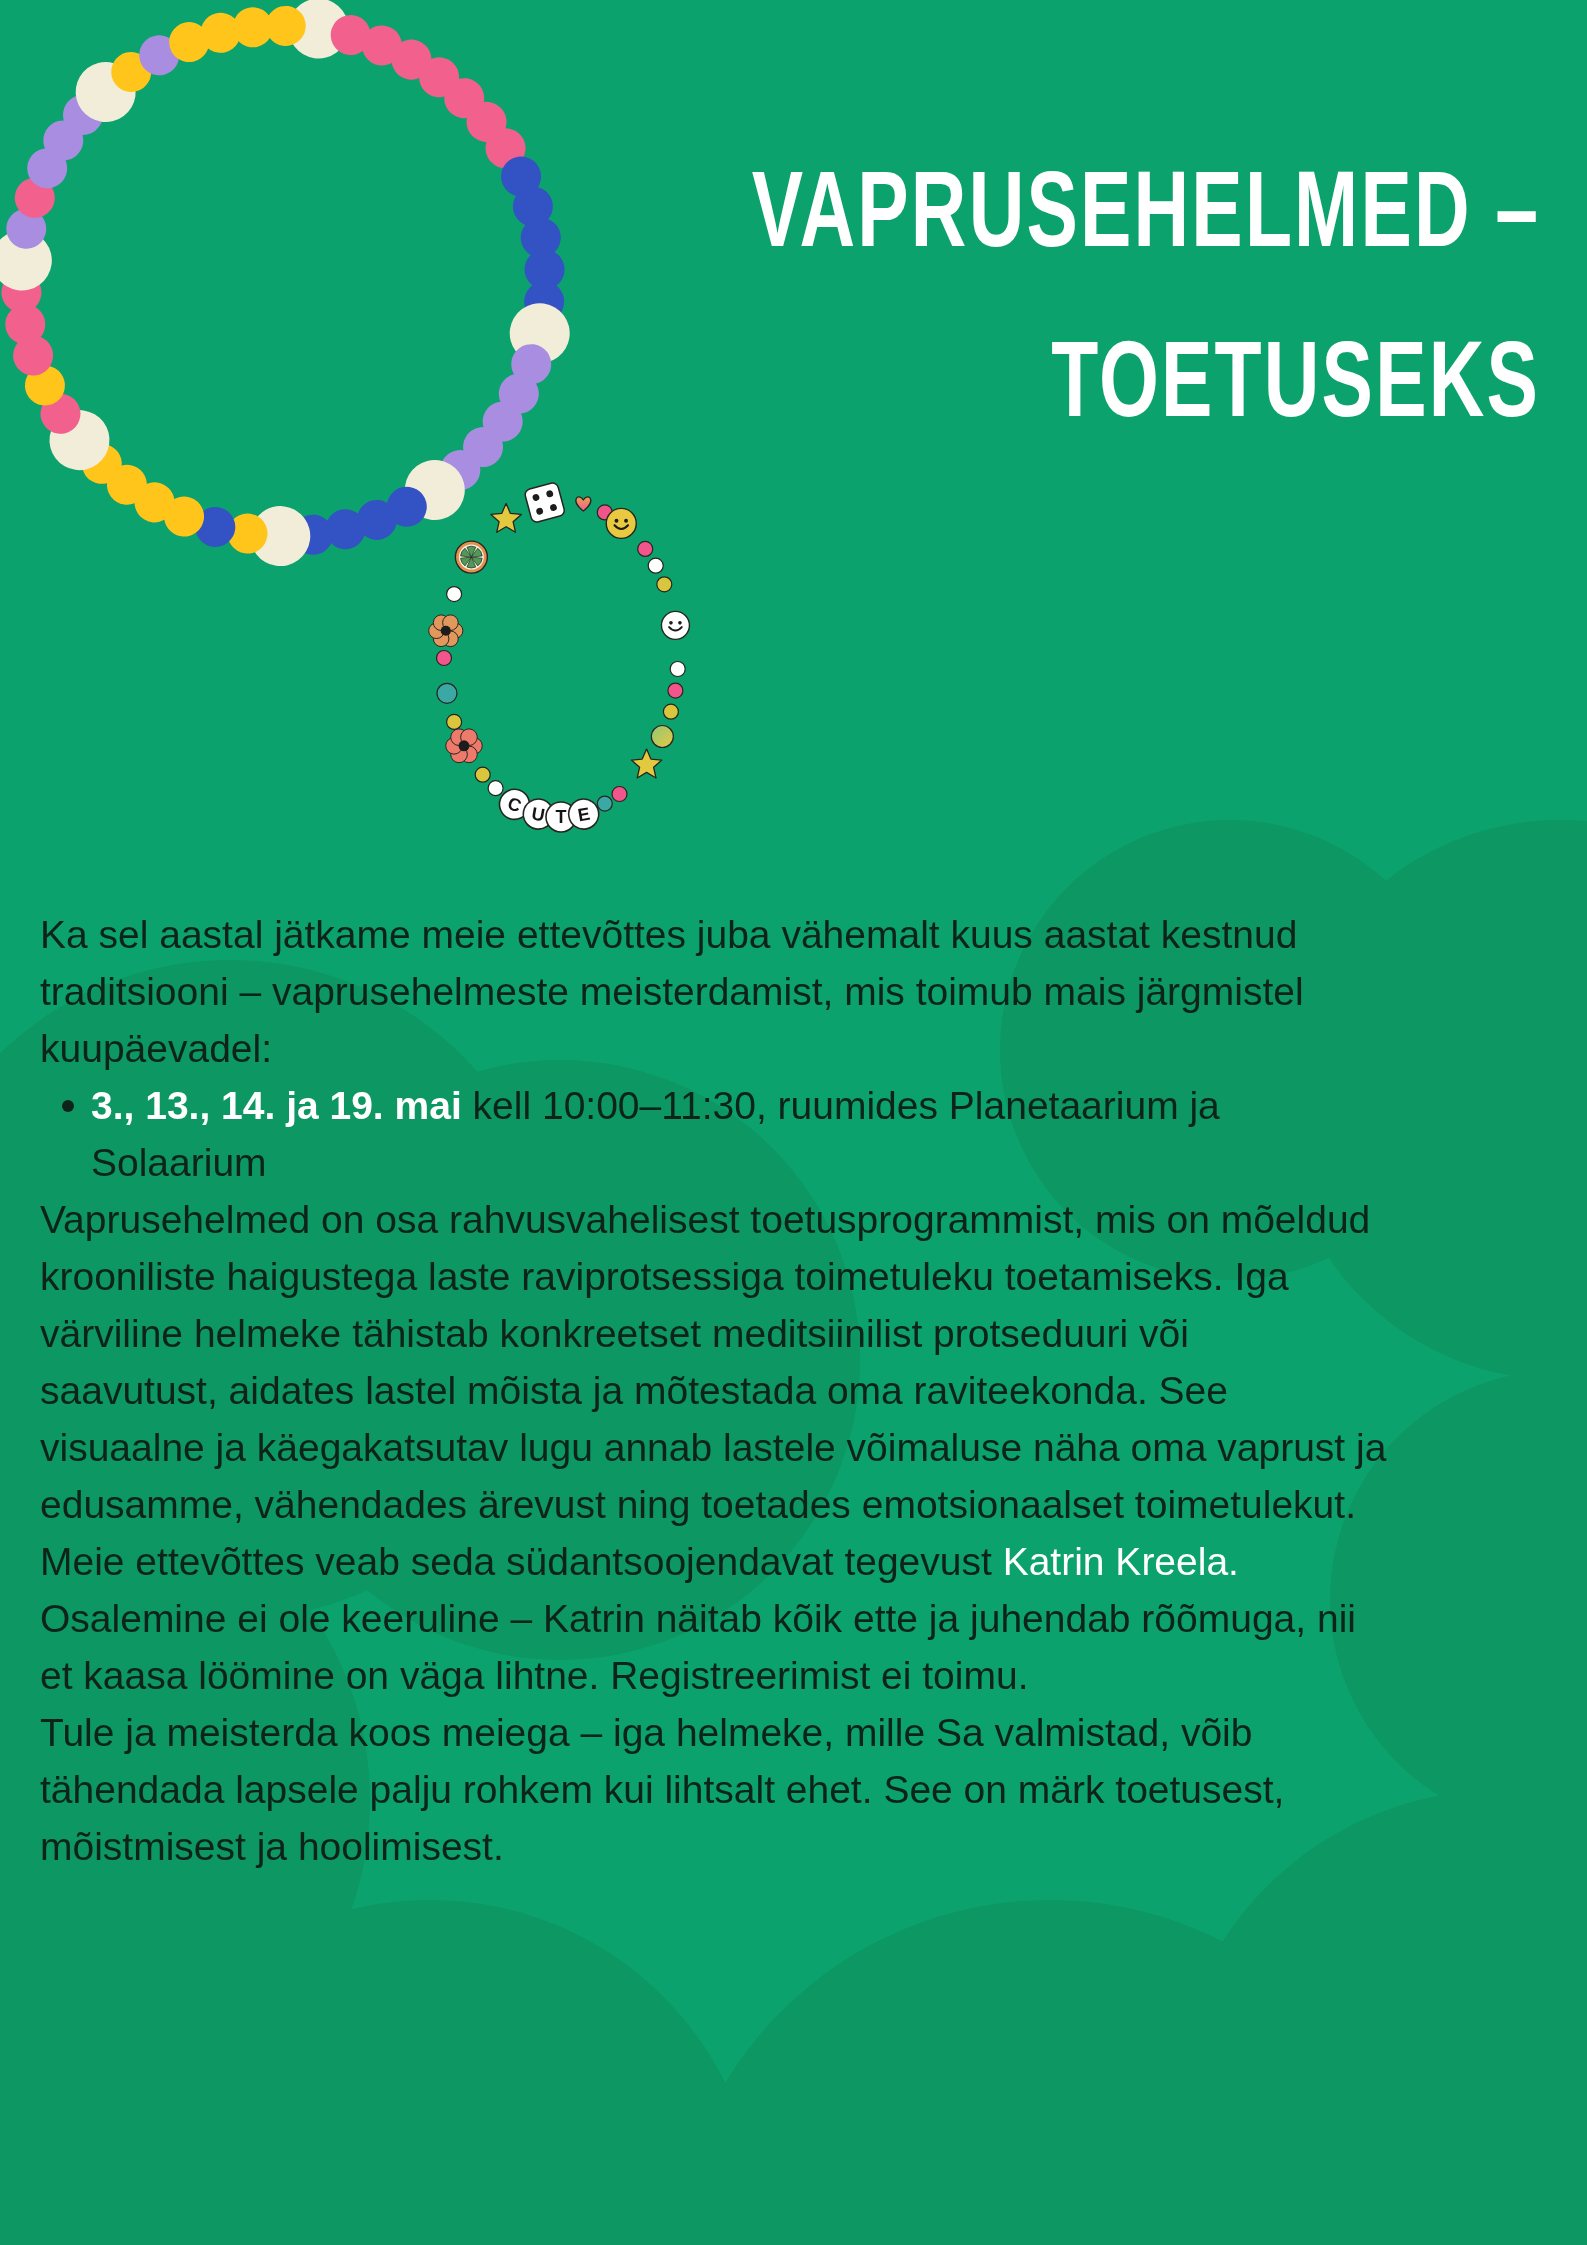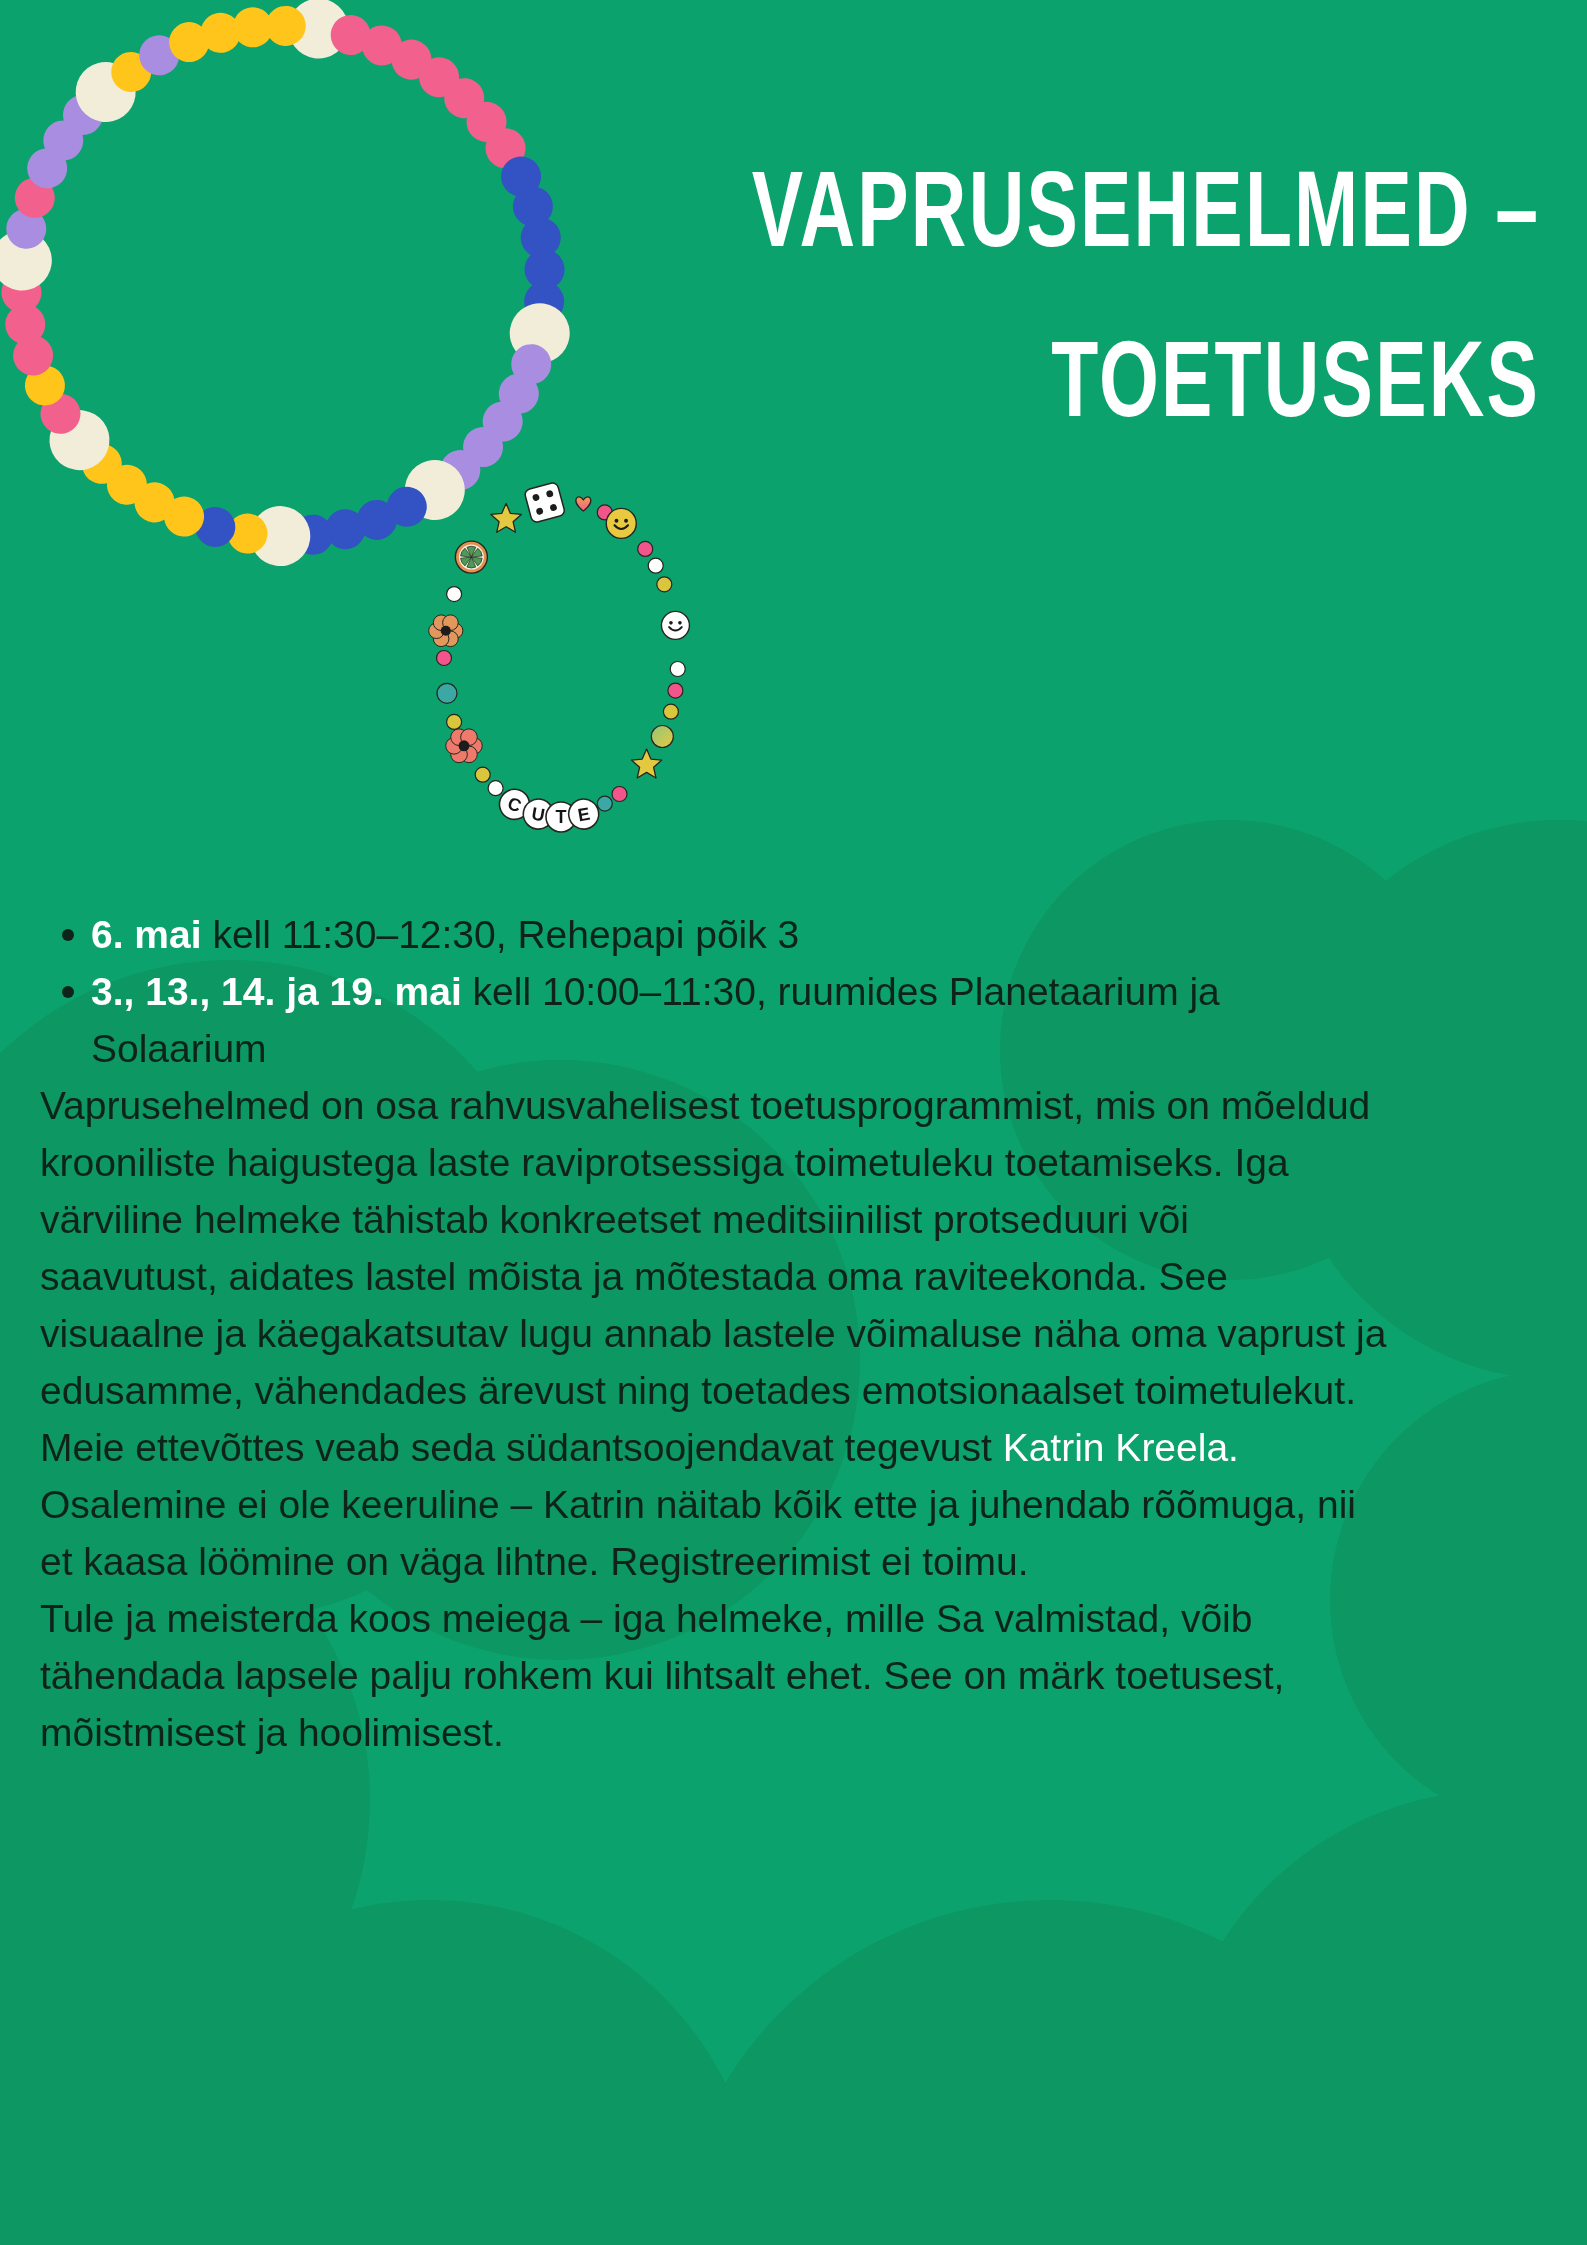--- a/index.html
+++ b/index.html
@@ -232,25 +232,22 @@
   <div class="title-block" id="title-block">
       <div class="title-row">
         <span class="title-line">VAPRUSEHELMED –</span>
       </div>
       <div class="title-row">
         <span class="title-line">TOETUSEKS</span>
       </div>
     </div>
 
   <div class="body-block">
+    <p id="p-intro">Ka sel aastal jätkame meie ettevõttes juba vähemalt kuus aastat kestnud<br>traditsiooni – vaprusehelmeste meisterdamist, mis toimub mais järgmistel<br>kuupäevadel:</p>
     <ul id="bullet-list">
-        <li>
-          <span class="bullet-dot"></span>
-          <div><span class="hl-bold">6. mai</span> kell 11:30–12:30, Rehepapi põik 3</div>
-        </li>
         <li>
           <span class="bullet-dot"></span>
           <div><span class="hl-bold">3., 13., 14. ja 19. mai</span> kell 10:00–11:30, ruumides Planetaarium ja<br>Solaarium</div>
         </li>
       </ul>
     <p id="p-about">Vaprusehelmed on osa rahvusvahelisest toetusprogrammist, mis on mõeldud<br>krooniliste haigustega laste raviprotsessiga toimetuleku toetamiseks. Iga<br>värviline helmeke tähistab konkreetset meditsiinilist protseduuri või<br>saavutust, aidates lastel mõista ja mõtestada oma raviteekonda. See<br>visuaalne ja käegakatsutav lugu annab lastele võimaluse näha oma vaprust ja<br>edusamme, vähendades ärevust ning toetades emotsionaalset toimetulekut.<br>Meie ettevõttes veab seda südantsoojendavat tegevust <span class="hl">Katrin Kreela.</span></p>
     <p id="p-participation">Osalemine ei ole keeruline – Katrin näitab kõik ette ja juhendab rõõmuga, nii<br>et kaasa löömine on väga lihtne. Registreerimist ei toimu.</p>
     <p id="p-closing">Tule ja meisterda koos meiega – iga helmeke, mille Sa valmistad, võib<br>tähendada lapsele palju rohkem kui lihtsalt ehet. See on märk toetusest,<br>mõistmisest ja hoolimisest.</p>
   </div>
 </div>

